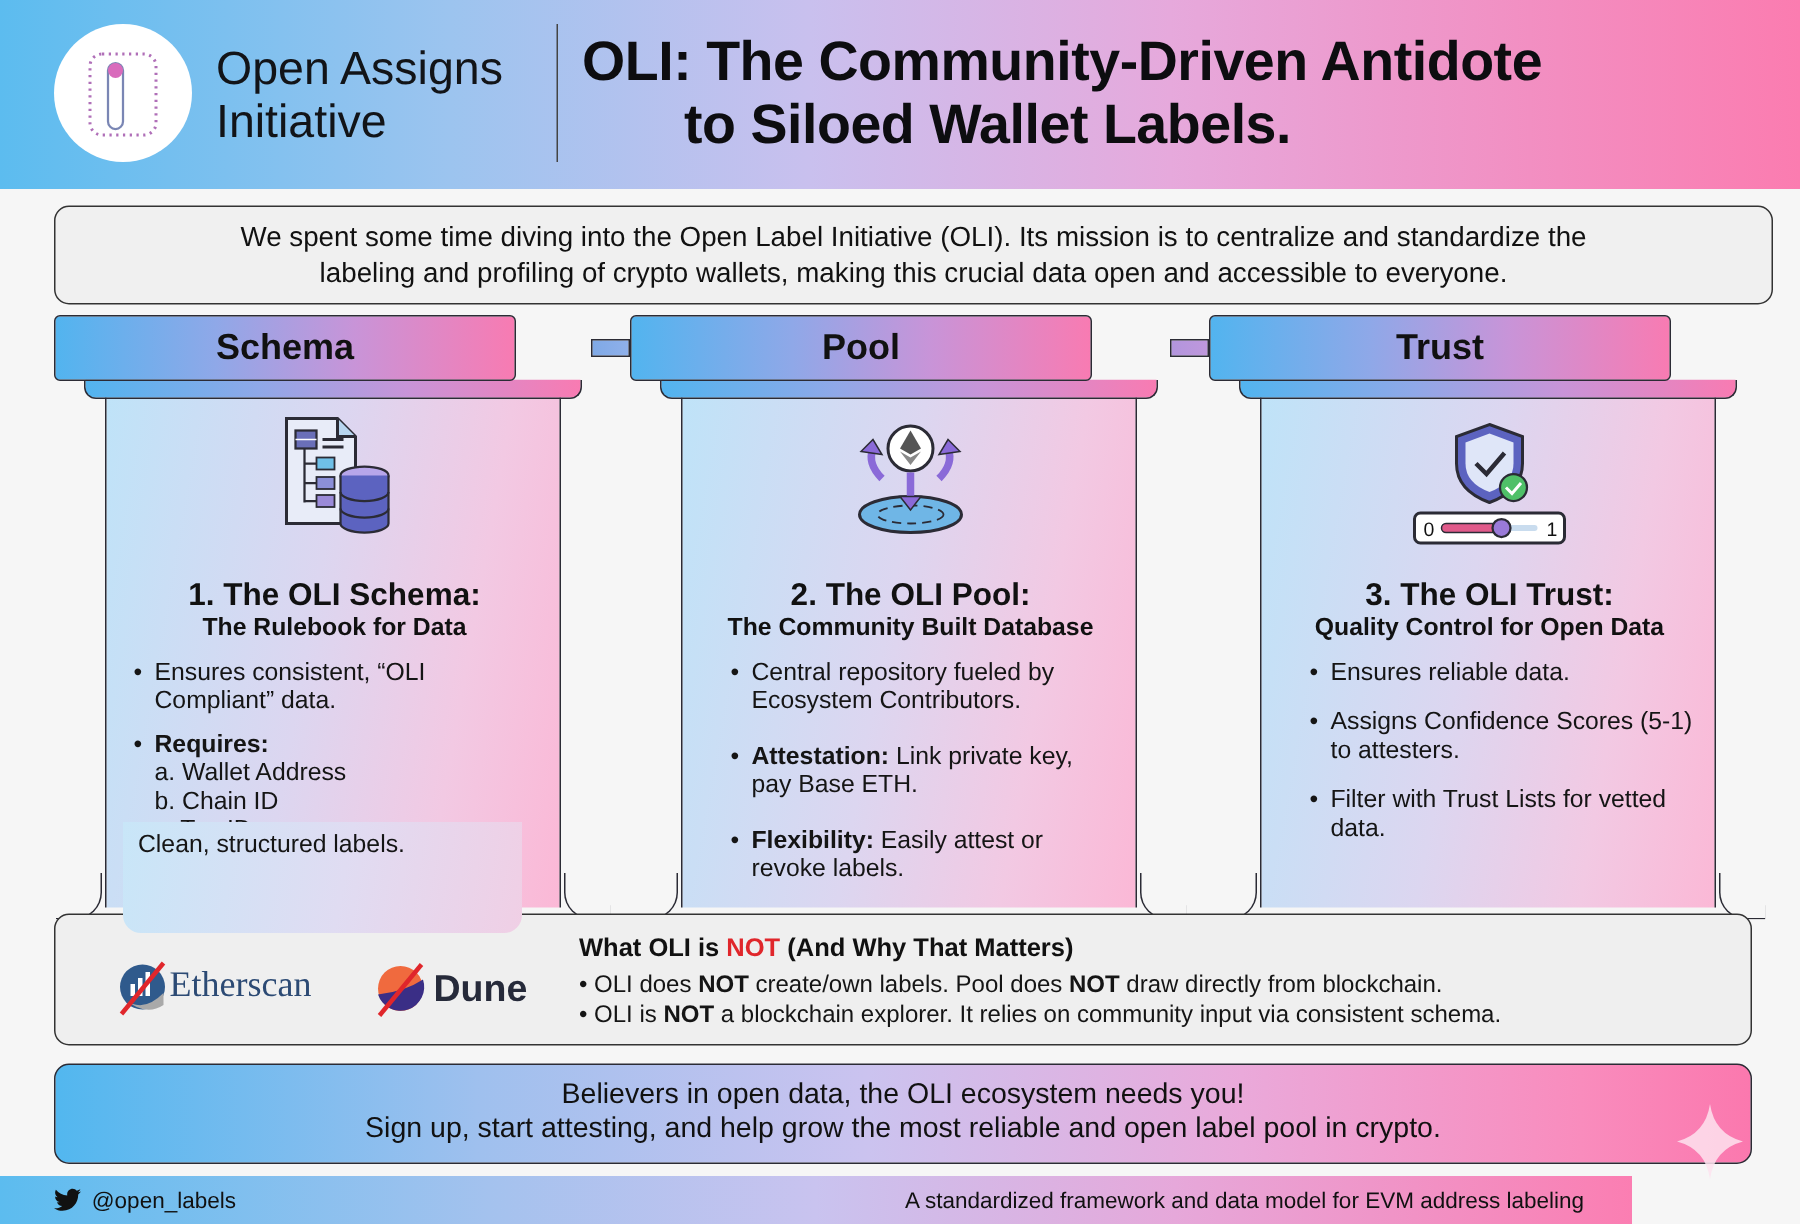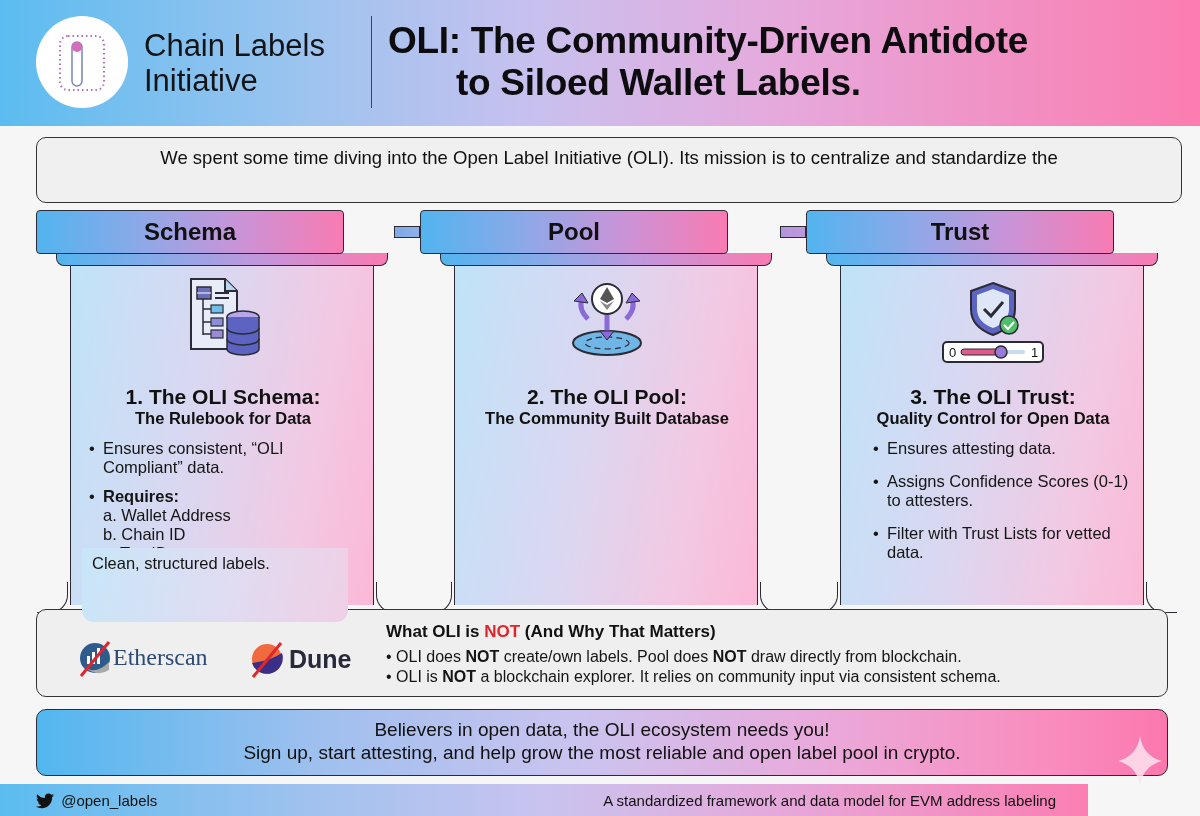--- a/index.html
+++ b/index.html
@@ -124,32 +124,33 @@
 
 <div class="header">
   <div class="logo-circle">
     <svg width="92" height="92" viewBox="0 0 92 92">
       <rect x="24" y="20" width="44" height="54" rx="8" fill="none" stroke="#b06fb8" stroke-width="2" stroke-dasharray="1.5 3"></rect>
       <rect x="36" y="26" width="10" height="44" rx="5" fill="#fff" stroke="#7a86b4" stroke-width="1.5"></rect>
       <circle cx="41" cy="31" r="5" fill="#d96bbc"></circle>
     </svg>
   </div>
   <div class="brand">
-    <span>Chain Labels</span><br>
+    <span>Open Assigns</span><br>
     <span>Initiative</span>
   </div>
   <div class="header-divider"></div>
   <div class="headline">
     <span>OLI: The Community-Driven Antidote</span>
     <span class="l2">to Siloed Wallet Labels.</span>
   </div>
 </div>
 
 <div class="intro">
   <div>We spent some time diving into the Open Label Initiative (OLI). Its mission is to centralize and standardize the</div>
+  <div>labeling and profiling of crypto wallets, making this crucial data open and accessible to everyone.</div>
 </div>
 
 <div class="connector" style="left:394px; background:linear-gradient(90deg,#7fa9e6,#8fb0ea);"></div>
 <div class="connector" style="left:780px; background:linear-gradient(90deg,#b295dd,#bf98dc);"></div>
 
 <div class="col" style="left:36px;">
   <div class="col-cap">Schema</div>
   <div class="col-neck"></div>
   <div class="col-body">
     <div class="icon-wrap">
@@ -200,20 +201,25 @@
         <path d="M55 40 v18" stroke="#8a6ad8" stroke-width="5"></path>
         <path d="M48 56 l7 9 l7 -9 z" fill="#8a6ad8" stroke="#2b2b35" stroke-width="1"></path>
         <path d="M36 44 q-10 -10 -6 -20" fill="none" stroke="#8a6ad8" stroke-width="5"></path>
         <path d="M22 26 l8 -8 l6 10 z" fill="#8a6ad8" stroke="#2b2b35" stroke-width="1"></path>
         <path d="M74 44 q10 -10 6 -20" fill="none" stroke="#8a6ad8" stroke-width="5"></path>
         <path d="M88 26 l-8 -8 l-6 10 z" fill="#8a6ad8" stroke="#2b2b35" stroke-width="1"></path>
       </svg>
     </div>
     <div class="col-title">2. The OLI Pool:</div>
     <div class="col-sub">The Community Built Database</div>
+    <div class="bullets" style="left:26px; width:260px;">
+      <div class="bullet" style="margin-bottom:18px;"><span>Central repository fueled by Ecosystem Contributors.</span></div>
+      <div class="bullet" style="margin-bottom:18px;"><b>Attestation:</b><span> Link private key, pay Base ETH.</span></div>
+      <div class="bullet"><b>Flexibility:</b><span> Easily attest or revoke labels.</span></div>
+    </div>
   </div>
 </div>
 
 <div class="col" style="left:806px;">
   <div class="col-cap">Trust</div>
   <div class="col-neck"></div>
   <div class="col-body">
     <div class="icon-wrap" style="top:12px;">
       <svg width="120" height="90" viewBox="0 0 120 90">
         <path d="M60 6 l22 8 v18 q0 18 -22 26 q-22 -8 -22 -26 v-18 z" fill="#5c63c0" stroke="#2b2b35" stroke-width="2"></path>
@@ -225,22 +231,22 @@
         <text x="16" y="80" font-size="13" font-family="Liberation Sans, sans-serif" fill="#111">0</text>
         <text x="98" y="80" font-size="13" font-family="Liberation Sans, sans-serif" fill="#111">1</text>
         <rect x="28" y="72" width="40" height="6" rx="3" fill="#e05a8a" stroke="#2b2b35" stroke-width="1"></rect>
         <rect x="68" y="73" width="24" height="4" rx="2" fill="#c9dcee"></rect>
         <circle cx="68" cy="75" r="6" fill="#9a7ad8" stroke="#2b2b35" stroke-width="1.5"></circle>
       </svg>
     </div>
     <div class="col-title">3. The OLI Trust:</div>
     <div class="col-sub">Quality Control for Open Data</div>
     <div class="bullets" style="left:26px; width:270px;">
-      <div class="bullet" style="margin-bottom:14px;"><span>Ensures attesting data.</span></div>
-      <div class="bullet" style="margin-bottom:14px;"><span>Assigns Confidence Scores (0-1) to attesters.</span></div>
+      <div class="bullet" style="margin-bottom:14px;"><span>Ensures reliable data.</span></div>
+      <div class="bullet" style="margin-bottom:14px;"><span>Assigns Confidence Scores (5-1) to attesters.</span></div>
       <div class="bullet"><span>Filter with Trust Lists for vetted data.</span></div>
     </div>
   </div>
 </div>
 
 <div class="not-box">
   <div class="logo-etherscan">
     <svg width="36" height="40" viewBox="0 0 36 40" style="position:absolute;left:0;top:0;">
       <circle cx="18" cy="20" r="15" fill="#2f5a8c"></circle>
       <path d="M6 28 q12 10 26 -4 v8 q-12 8 -26 -4 z" fill="#a9a9a9"></path>

